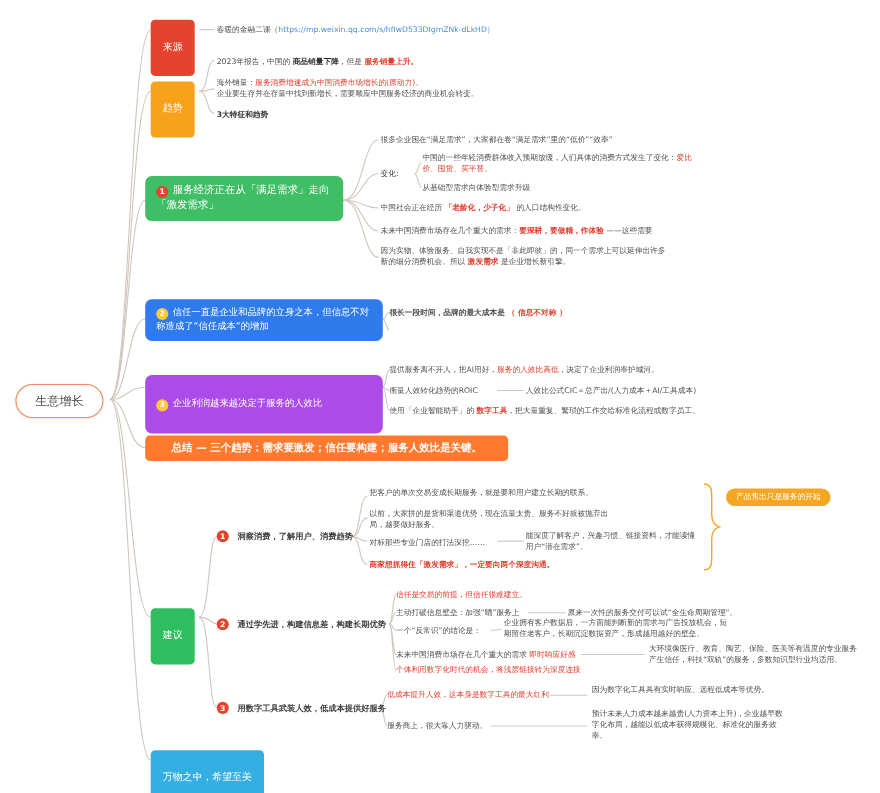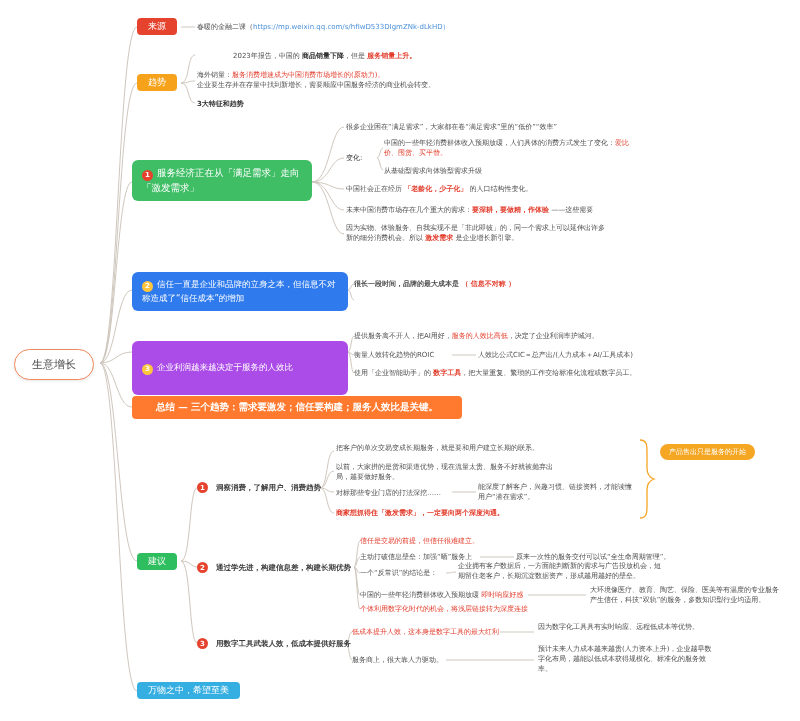--- a/index.html
+++ b/index.html
@@ -3,21 +3,21 @@
 <meta charset="utf-8">
 <style>
   *{margin:0;padding:0;box-sizing:border-box}
   html,body{background:#fff}
   body{font-family:"DejaVu Sans","Liberation Sans",sans-serif}
   .canvas{position:relative;width:800px;height:721px;background:#fff;overflow:hidden}
   svg.links{position:absolute;left:0;top:0;z-index:0}
   .node,.txt,.pill{position:absolute;z-index:1}
   .root{border:1.5px solid #F08A5D;border-radius:16px;background:#fff;color:#4a4a4a;
         font-size:11px;padding:7px 17px;box-shadow:0 1px 3px rgba(0,0,0,.10)}
-  .tag{color:#fff;font-size:9px;border-radius:4px;padding:3px 11px;text-align:center;line-height:1.2}
+  .tag{color:#fff;font-size:9px;border-radius:4px;padding:20px 11px;text-align:center;line-height:1.2}
   .big{color:#fff;border-radius:6px;padding:6px 10px;line-height:1.5}
   .banner{color:#fff;font-weight:bold;font-size:9.5px;border-radius:4px;padding:5px 24px;white-space:nowrap}
   .txt{font-size:7px;color:#4f4f4f;line-height:1.45}
   .lbl{font-size:7.5px;color:#3c3c3c;font-weight:bold;display:flex;align-items:center;gap:4px;white-space:nowrap}
   .red{color:#E23C2B}
   .boldtxt{font-weight:bold;color:#333}
   .link{color:#4A90D9}
   .badge{display:inline-flex;align-items:center;justify-content:center;width:11px;height:11px;
          border-radius:50%;color:#fff;font-size:7px;font-weight:bold;flex:none;vertical-align:-1px;margin-right:4px}
   .badge.inline{display:inline-flex}
@@ -99,21 +99,21 @@
   <div class="node tag" style="left:137px;top:18px;background:#E5432E">
     <span>来源</span>
   </div>
   <div class="txt nw" style="left:197px;top:22px;">
     <span>春暖的金融二课（</span><span class="link">https://mp.weixin.qq.com/s/hfIwD533DIgmZNk-dLkHD）</span>
   </div>
 
   <div class="node tag" style="left:137px;top:74px;background:#F7A21B">
     <span>趋势</span>
   </div>
-  <div class="txt nw" style="left:197px;top:51px;margin-left:36px;">
+  <div class="txt nw" style="left:197px;top:51px;">
     <span>2023年报告，中国的 </span><span class="boldtxt">商品销量下降</span><span>，但是 </span><span class="red boldtxt" style="color:#E23C2B">服务销量上升。</span>
   </div>
   <div class="txt" style="left:197px;top:70px;width:270px">
     <span>海外销量：</span><span class="red">服务消费增速成为中国消费市场增长的(原动力)。</span><br>
     <span>企业要生存并在存量中找到新增长，需要顺应中国服务经济的商业机会转变。</span>
   </div>
   <div class="txt boldtxt nw" style="left:197px;top:99px;">
     <span>3大特征和趋势</span>
   </div>
 
@@ -209,21 +209,21 @@
   <div class="txt nw" style="left:516px;top:552px;">
     <span>原来一次性的服务交付可以试“全生命周期管理”。</span>
   </div>
   <div class="txt nw" style="left:360px;top:568px;">
     <span>一个“反常识”的结论是：</span>
   </div>
   <div class="txt" style="left:458px;top:561px;width:205px">
     <span>企业拥有客户数据后，一方面能判断新的需求与广告投放机会，短期留住老客户，长期沉淀数据资产，形成越用越好的壁垒。</span>
   </div>
   <div class="txt nw" style="left:360px;top:590px;">
-    <span>中国的一些年轻消费群体收入预期放缓 </span><span class="red">即时响应好感</span>
+    <span>未来中国消费市场存在几个重大的需求 </span><span class="red">即时响应好感</span>
   </div>
   <div class="txt" style="left:590px;top:585px;width:190px">
     <span>大环境像医疗、教育、陶艺、保险、医美等有温度的专业服务产生信任，科技“双轨”的服务，多数知识型行业均适用。</span>
   </div>
   <div class="txt red nw" style="left:360px;top:604px;color:#E23C2B">
     <span>个体利用数字化时代的机会，将浅层链接转为深度连接</span>
   </div>
 
   <div class="node lbl" style="left:197px;top:638px;">
     <span class="badge inline" style="background:#E5432E">3</span>

